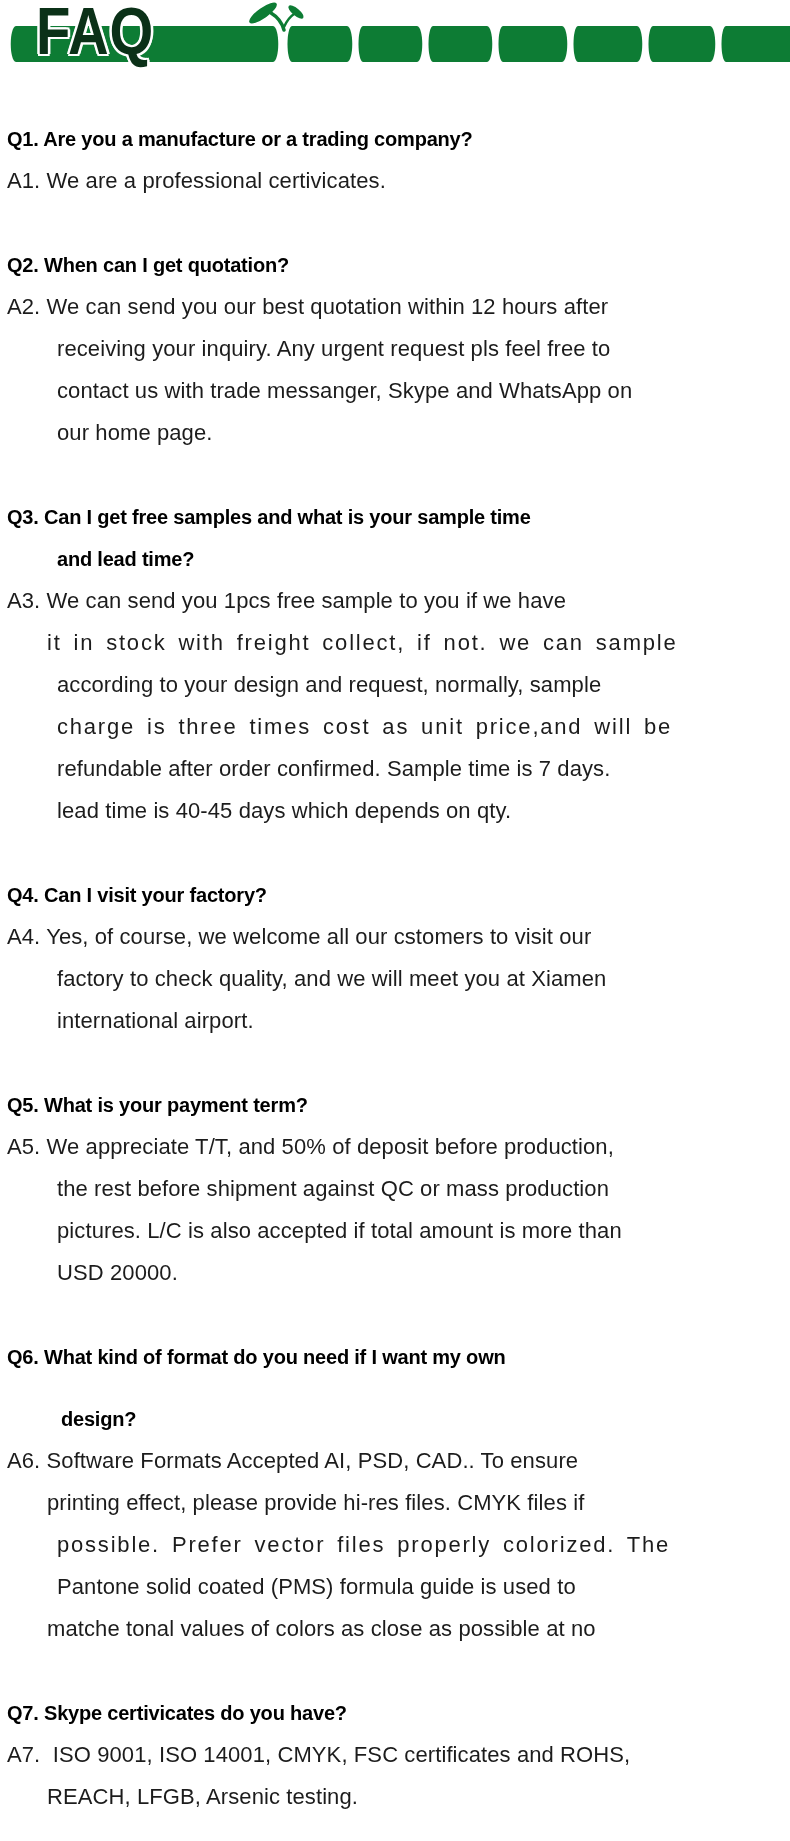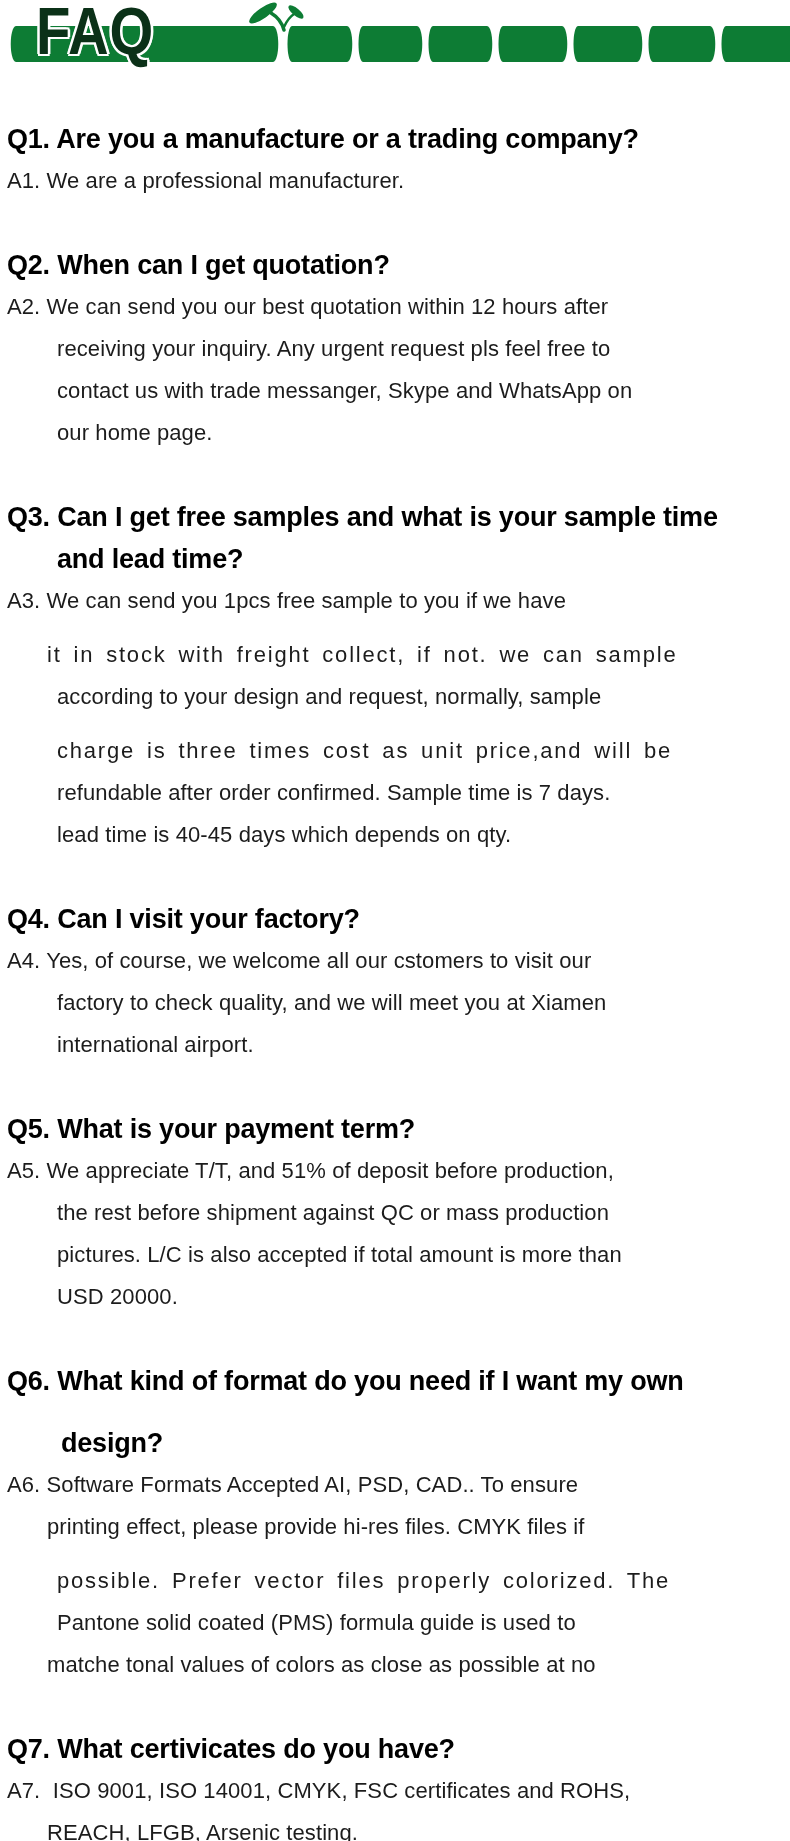--- a/index.html
+++ b/index.html
@@ -25,26 +25,26 @@
     transform:scaleX(0.84);transform-origin:0 0;
     color:var(--title-green);
     text-shadow:
       -2px 0 0 #fff, 2px 0 0 #fff, 0 -2px 0 #fff, 0 2px 0 #fff,
       -2px -2px 0 #fff, 2px -2px 0 #fff, -2px 2px 0 #fff, 2px 2px 0 #fff,
       -3px 0 0 #fff, 3px 0 0 #fff;
   }
   .main{padding:48px 0 0 7px;}
   .faq-block{margin-bottom:42px;}
   .line{line-height:42px;white-space:pre;}
-  .q-line{font-size:27px;font-weight:bold;color:var(--q-color);letter-spacing:-0.2px;}
+  .q-line{font-size:20px;font-weight:bold;color:var(--q-color);letter-spacing:-0.2px;}
   .a-line{font-size:22px;color:var(--a-color);letter-spacing:0.1px;}
   .ind-1{padding-left:50px;}
   .ind-2{padding-left:40px;}
   .ind-3{padding-left:54px;margin-top:20px;}
-  .wide{letter-spacing:1.8px;word-spacing:4px;margin-top:12px;}
+  .wide{letter-spacing:1.8px;word-spacing:4px;}
 </style>
 </head>
 <body>
 
 <div class="header">
   <svg class="bamboo-svg" width="790" height="70" viewBox="0 0 790 70">
     <g>
       <path d="M16,26 C9,27 9,61 16,62 L273,62 C280,61 280,27 273,26 Z" fill="#0d7c34"></path>
       <path d="M292,26 C286,27 286,61 292,62 L347,62 C354,61 354,27 347,26 Z" fill="#0d7c34"></path>
       <path d="M363,26 C357,27 357,61 363,62 L417,62 C424,61 424,27 417,26 Z" fill="#0d7c34"></path>
@@ -60,21 +60,21 @@
       <ellipse cx="263" cy="13" rx="16.5" ry="5.2" transform="rotate(-35 263 13)" fill="#0d7c34"></ellipse>
       <ellipse cx="296" cy="12" rx="9.5" ry="3.6" transform="rotate(40 296 12)" fill="#0d7c34"></ellipse>
     </g>
   </svg>
   <div class="faq-title">FAQ</div>
 </div>
 
 <div class="main" id="faq-list">
     <div class="faq-block">
       <div class="line q-line ind-0">Q1. Are you a manufacture or a trading company?</div>
-      <div class="line a-line ind-0">A1. We are a professional manufacturer.</div>
+      <div class="line a-line ind-0">A1. We are a professional certivicates.</div>
     </div>
     <div class="faq-block">
       <div class="line q-line ind-0">Q2. When can I get quotation?</div>
       <div class="line a-line ind-0">A2. We can send you our best quotation within 12 hours after</div>
       <div class="line a-line ind-1">receiving your inquiry. Any urgent request pls feel free to</div>
       <div class="line a-line ind-1">contact us with trade messanger, Skype and WhatsApp on</div>
       <div class="line a-line ind-1">our home page.</div>
     </div>
     <div class="faq-block">
       <div class="line q-line ind-0">Q3. Can I get free samples and what is your sample time</div>
@@ -87,32 +87,32 @@
       <div class="line a-line ind-1">lead time is 40-45 days which depends on qty.</div>
     </div>
     <div class="faq-block">
       <div class="line q-line ind-0">Q4. Can I visit your factory?</div>
       <div class="line a-line ind-0">A4. Yes, of course, we welcome all our cstomers to visit our</div>
       <div class="line a-line ind-1">factory to check quality, and we will meet you at Xiamen</div>
       <div class="line a-line ind-1">international airport.</div>
     </div>
     <div class="faq-block">
       <div class="line q-line ind-0">Q5. What is your payment term?</div>
-      <div class="line a-line ind-0">A5. We appreciate T/T, and 51% of deposit before production,</div>
+      <div class="line a-line ind-0">A5. We appreciate T/T, and 50% of deposit before production,</div>
       <div class="line a-line ind-1">the rest before shipment against QC or mass production</div>
       <div class="line a-line ind-1">pictures. L/C is also accepted if total amount is more than</div>
       <div class="line a-line ind-1">USD 20000.</div>
     </div>
     <div class="faq-block">
       <div class="line q-line ind-0">Q6. What kind of format do you need if I want my own</div>
       <div class="line q-line ind-3">design?</div>
       <div class="line a-line ind-0">A6. Software Formats Accepted AI, PSD, CAD.. To ensure</div>
       <div class="line a-line ind-2">printing effect, please provide hi-res files. CMYK files if</div>
       <div class="line a-line ind-1 wide">possible. Prefer vector files properly colorized. The</div>
       <div class="line a-line ind-1">Pantone solid coated (PMS) formula guide is used to</div>
       <div class="line a-line ind-2">matche tonal values of colors as close as possible at no</div>
     </div>
     <div class="faq-block">
-      <div class="line q-line ind-0">Q7. What certivicates do you have?</div>
+      <div class="line q-line ind-0">Q7. Skype certivicates do you have?</div>
       <div class="line a-line ind-0">A7.  ISO 9001, ISO 14001, CMYK, FSC certificates and ROHS,</div>
       <div class="line a-line ind-2">REACH, LFGB, Arsenic testing.</div>
     </div>
   </div>
 
 </body></html>

